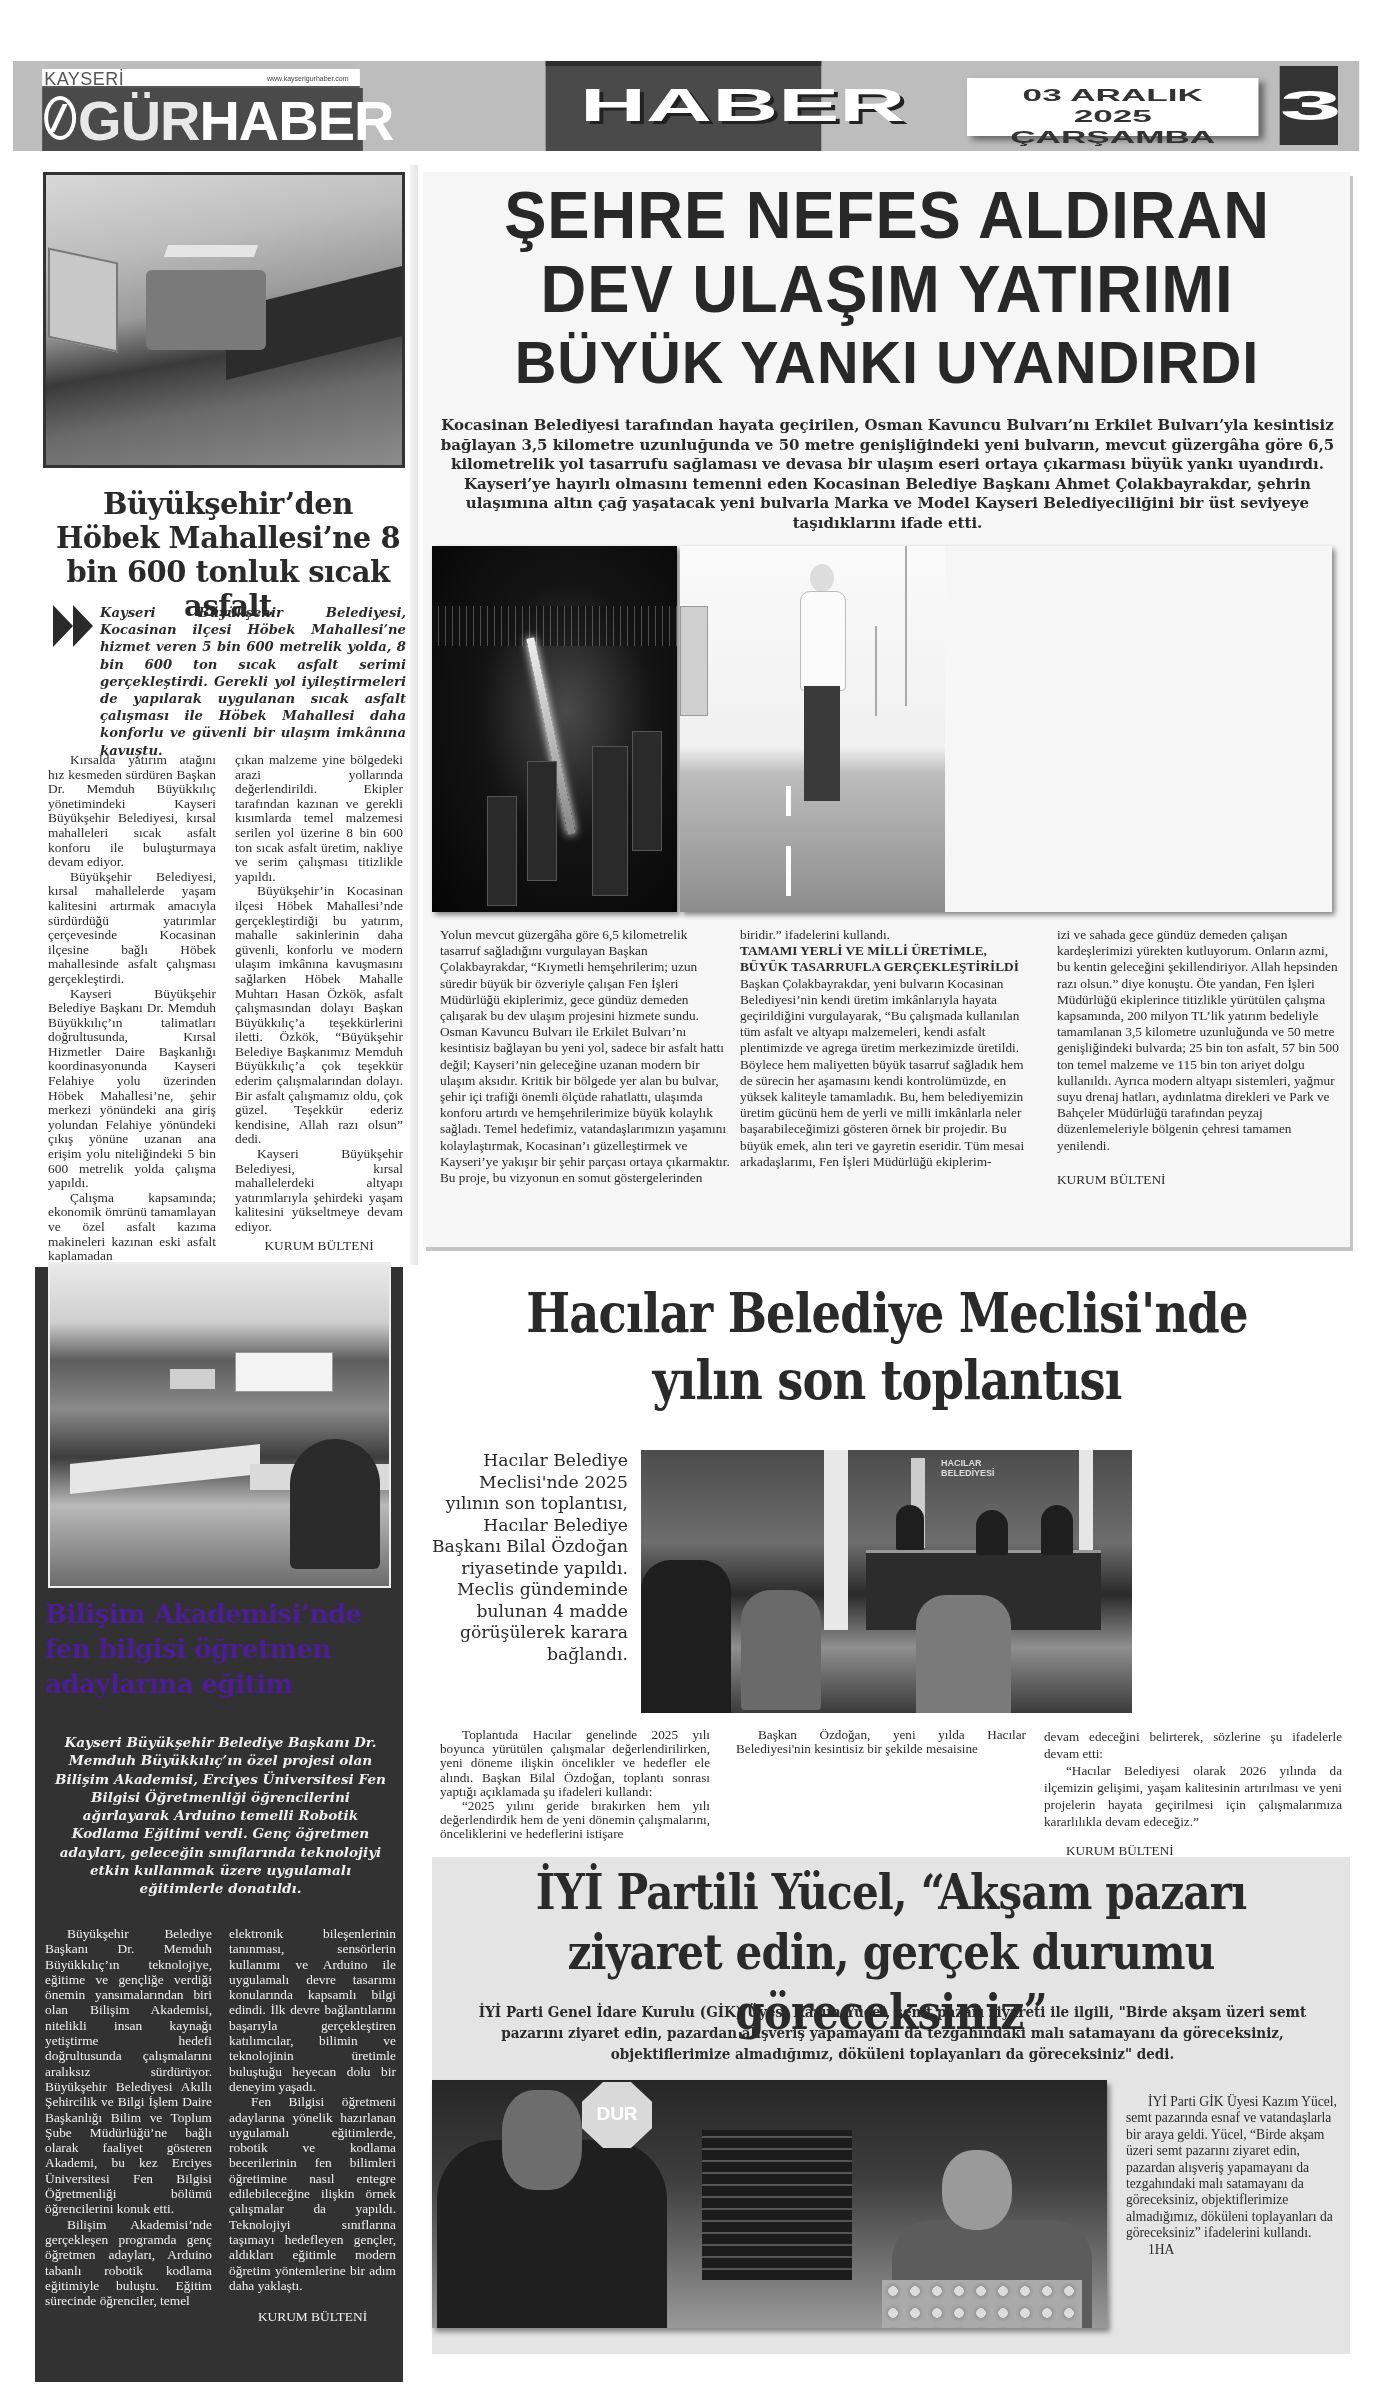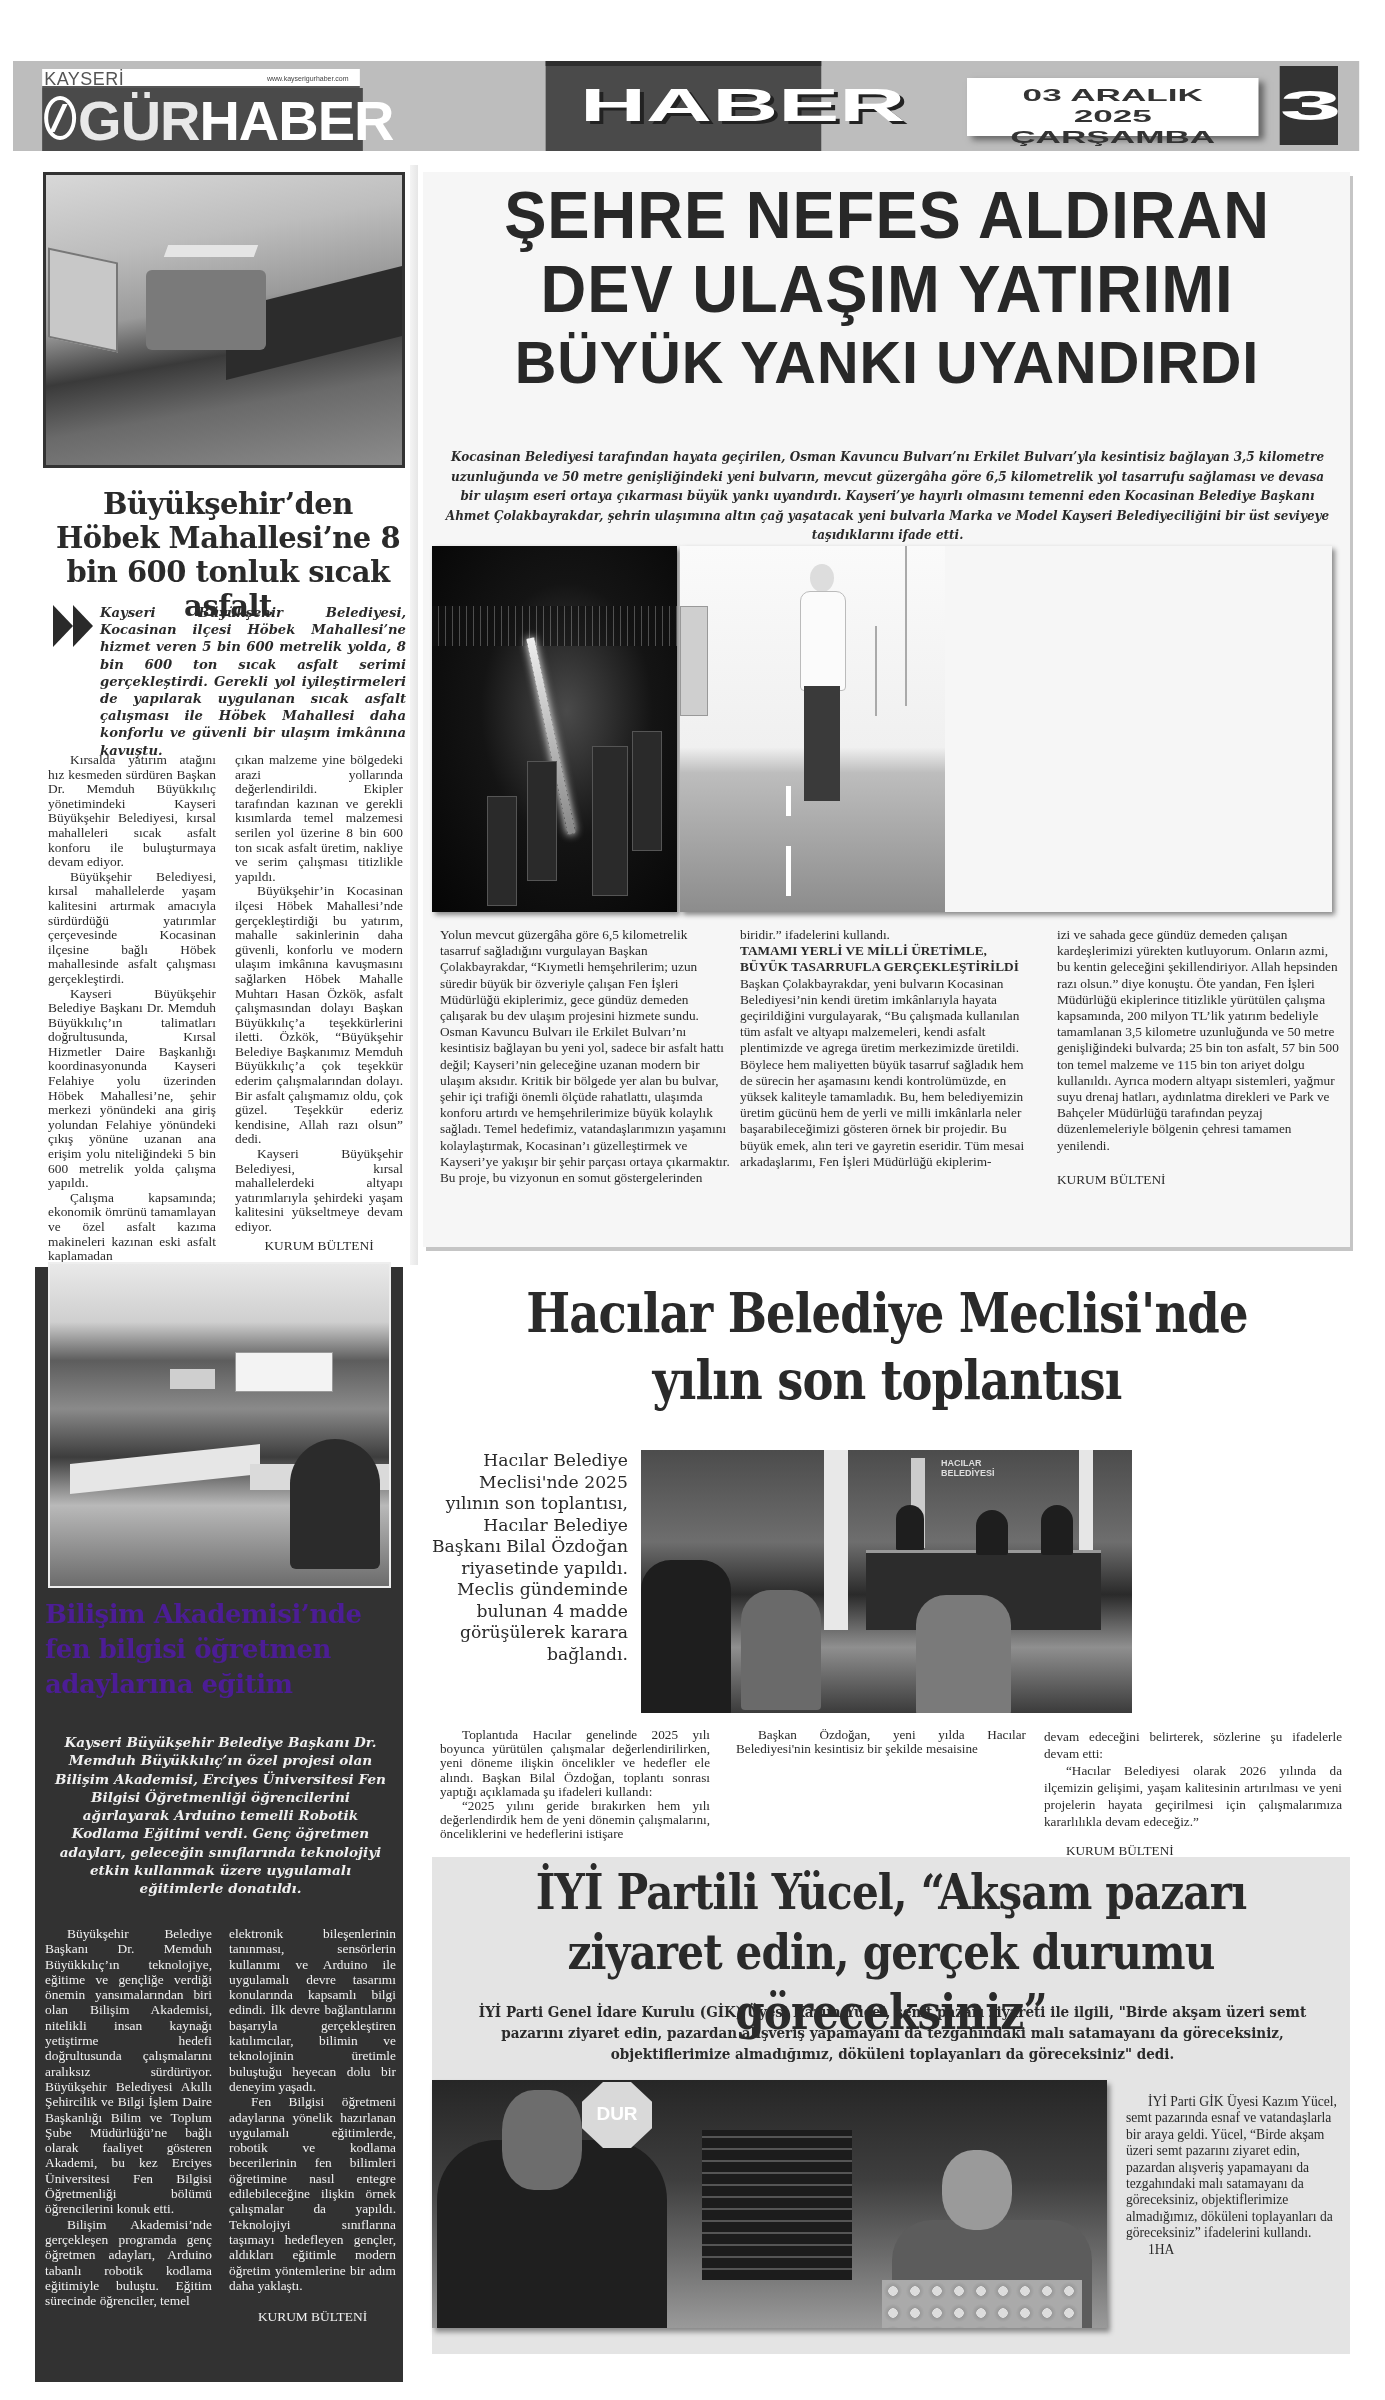--- a/index.html
+++ b/index.html
@@ -41,21 +41,21 @@
   .s1-lead { position: absolute; left: 100px; top: 604px; width: 306px; font-family: "DejaVu Serif", serif; font-style: italic; font-weight: 700; font-size: 13.2px; line-height: 17.2px; color: #2a2a2a; text-align: justify; }
   .s1-col1 { left: 48px; top: 753px; width: 168px; }
   .s1-col2 { left: 235px; top: 753px; width: 168px; }
   .vsep-light { position: absolute; left: 410px; top: 165px; width: 8px; height: 1100px; background: linear-gradient(90deg,#f4f4f4,#e6e6e6); }
 
   
   .main-box { position: absolute; left: 423px; top: 172px; width: 927px; height: 1075px; background: #f6f6f6; box-shadow: 3px 4px 0 #c5c5c5; }
   .main-head { position: absolute; left: 432px; top: 178px; width: 910px; text-align: center; font-family: "Liberation Sans", sans-serif; font-weight: 900; color: #282828; transform: scaleX(0.96); }
   .main-head .l { display: block; font-size: 66px; line-height: 74px; letter-spacing: 1px; }
   .main-head .l3 { font-size: 60px; }
-  .main-lead { position: absolute; left: 440px; top: 448px; width: 895px; text-align: center; font-family: "DejaVu Serif", serif; font-style: italic; font-weight: 700; font-size: 12px; line-height: 19.6px; color: #2a2a2a; }
+  .main-lead { position: absolute; left: 440px; top: 416px; width: 895px; text-align: center; font-family: "DejaVu Serif", serif; font-weight: 700; font-size: 15px; line-height: 19.6px; color: #2a2a2a; }
   .night { left: 432px; top: 546px; width: 245px; height: 366px; background: radial-gradient(ellipse at 55% 45%, #4a4a4a 0%, #141414 45%, #050505 100%); box-shadow: 3px 3px 5px #888; }
   .night .road { position: absolute; left: 115px; top: 90px; width: 8px; height: 200px; background: linear-gradient(#eee,#888); transform: rotate(-12deg); box-shadow: 0 0 8px #fff; }
   .night .city { position: absolute; left: 0; top: 60px; width: 245px; height: 40px; background: repeating-linear-gradient(90deg,#111 0 6px,#777 6px 7px); opacity: 0.6; }
   .night .tower { position: absolute; background: #2a2a2a; border: 1px solid #555; }
   .walk { left: 680px; top: 546px; width: 652px; height: 366px; background: linear-gradient(180deg,#fafafa 0%,#f0f0f0 55%,#bdbdbd 62%,#8c8c8c 100%); box-shadow: 3px 3px 5px #888; }
   .walk .man-body { position: absolute; left: 120px; top: 45px; width: 46px; height: 100px; background: #fbfbfb; border: 1px solid #bbb; border-radius: 10px 10px 4px 4px; }
   .walk .man-head { position: absolute; left: 130px; top: 18px; width: 24px; height: 28px; background: #ddd; border-radius: 50%; }
   .walk .man-legs { position: absolute; left: 124px; top: 140px; width: 36px; height: 115px; background: #3a3a3a; }
   .walk .dash { position: absolute; left: 106px; width: 5px; height: 30px; background: #fff; }
   .walk .building { position: absolute; left: 0; top: 60px; width: 28px; height: 110px; background: #cfcfcf; border: 1px solid #999; }

